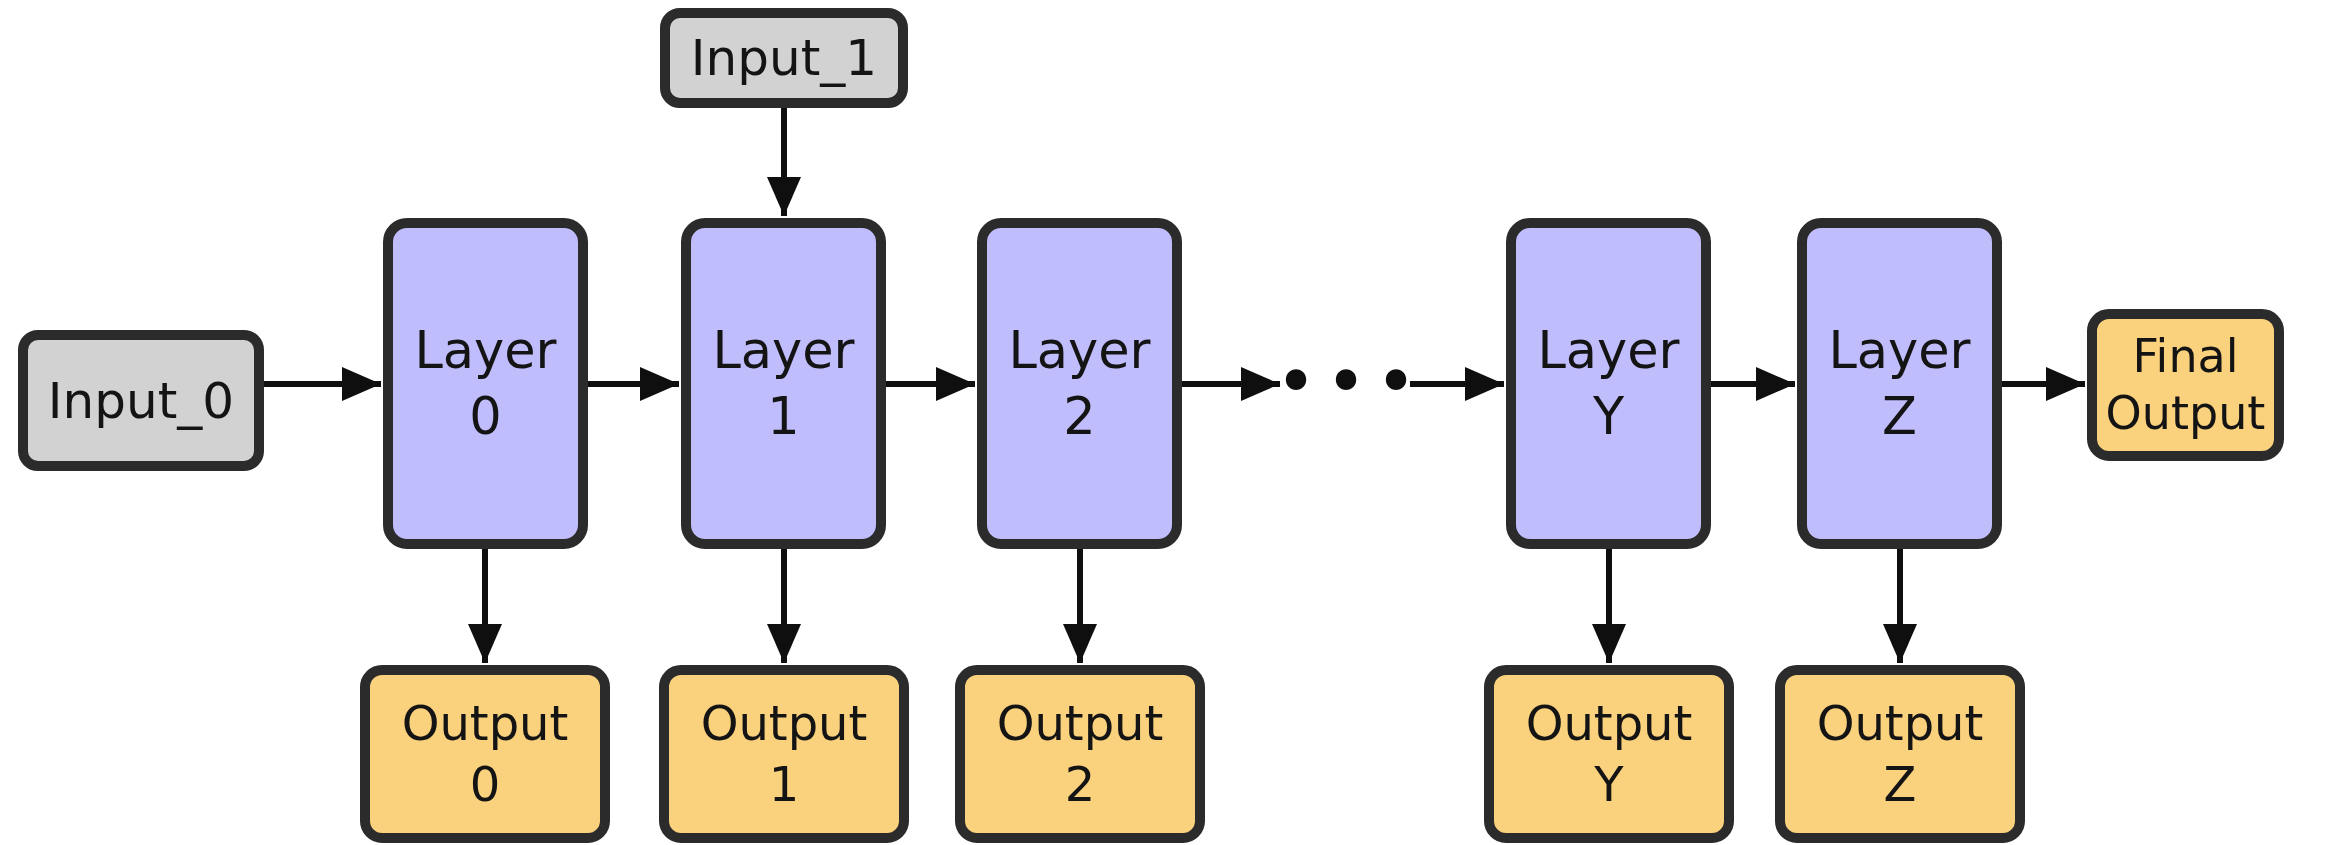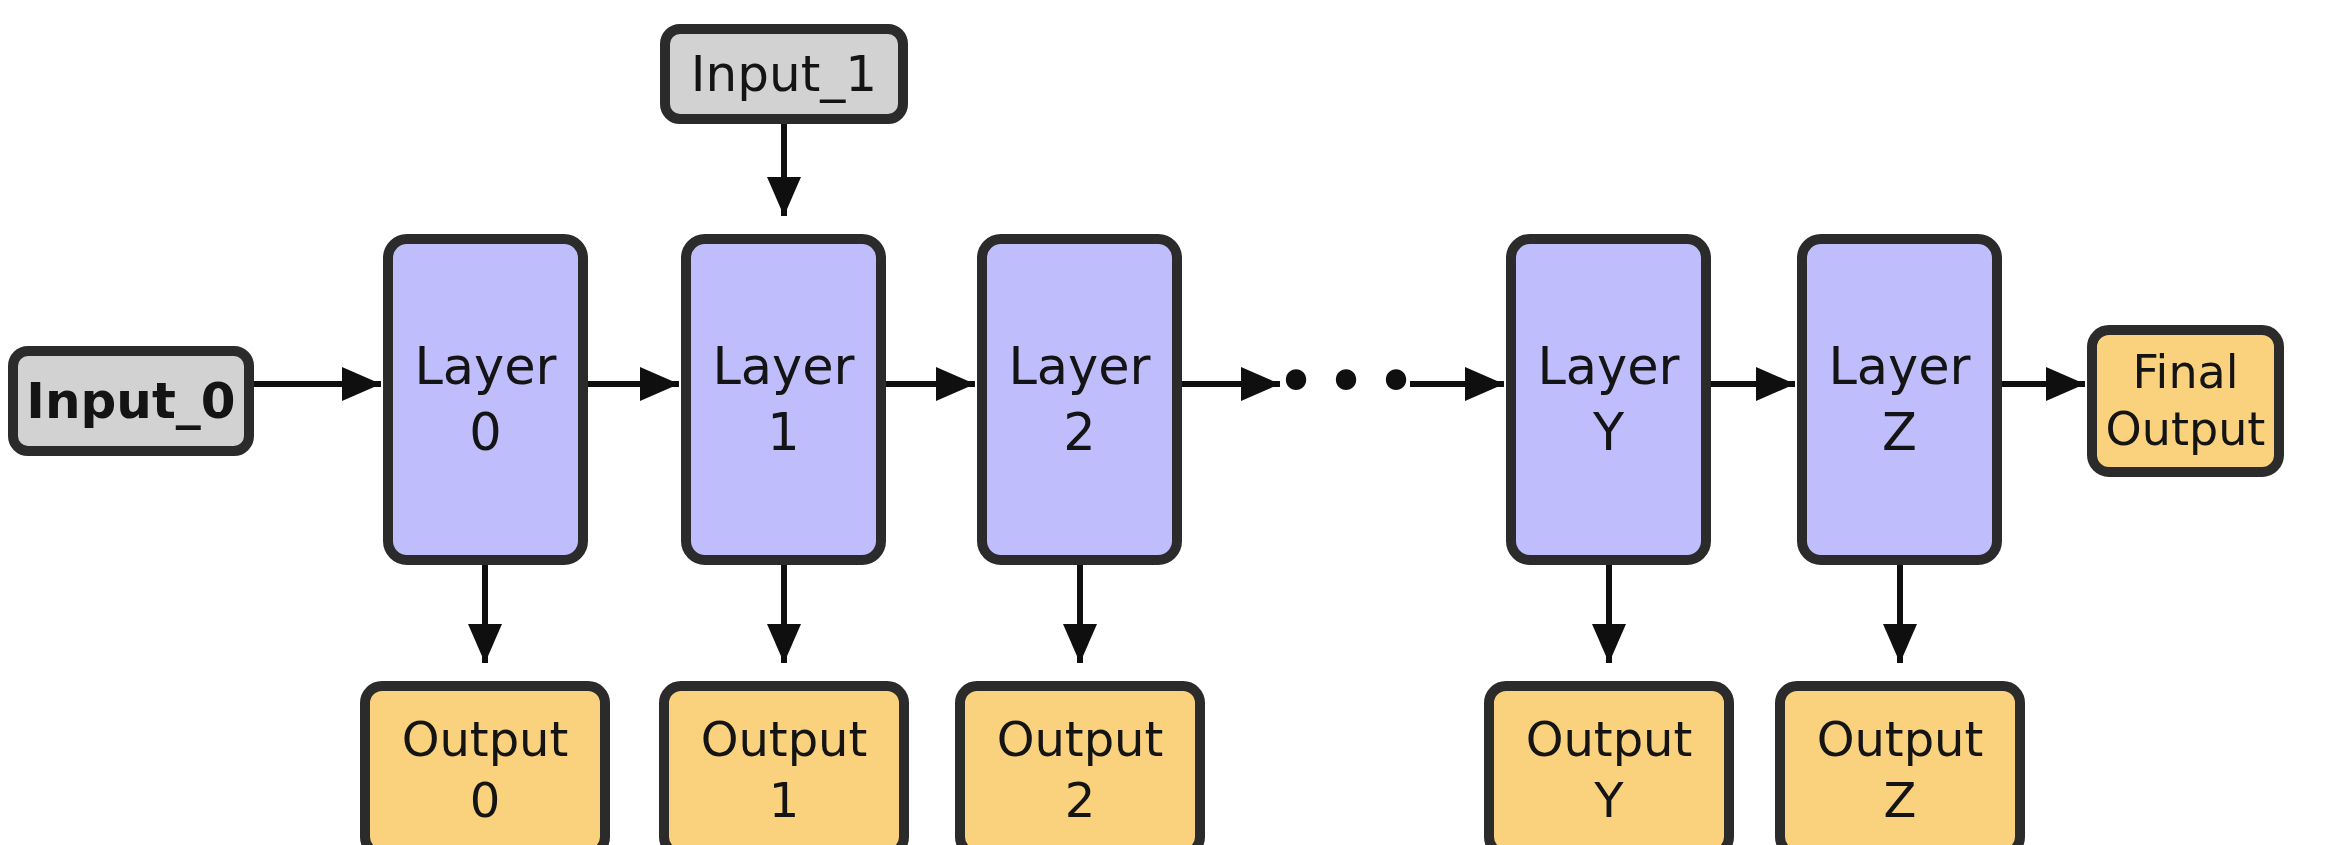--- a/index.html
+++ b/index.html
@@ -29,21 +29,20 @@
     position: absolute;
     box-sizing: border-box;
     display: flex;
     align-items: center;
     justify-content: center;
     text-align: center;
     white-space: pre-line;
     border: 10px solid var(--border, #2b2b2b);
     color: #141414;
     line-height: 1.28;
-    margin-top: 16px;
   }
   .node.layer {
     width: 205px;
     height: 331px;
     top: 218px;
     background: var(--layer-fill, #c0bdfc);
     border-radius: 24px;
     font-size: 51px;
   }
   .node.io {
@@ -103,21 +102,21 @@
     <line x1="2002" y1="384" x2="2085" y2="384" marker-end="url(#ah)"></line>
 
     <line x1="784" y1="108" x2="784" y2="216" marker-end="url(#ah)"></line>
     <line x1="485" y1="549" x2="485" y2="663" marker-end="url(#ah)"></line>
     <line x1="784" y1="549" x2="784" y2="663" marker-end="url(#ah)"></line>
     <line x1="1080" y1="549" x2="1080" y2="663" marker-end="url(#ah)"></line>
     <line x1="1609" y1="549" x2="1609" y2="663" marker-end="url(#ah)"></line>
     <line x1="1900" y1="549" x2="1900" y2="663" marker-end="url(#ah)"></line>
   </svg>
 
-  <div class="node io" style="left:8px;   top:330px; width:246px; height:110px;font-weight:bold;">Input_0</div>
+  <div class="node io" style="left:18px;   top:330px; width:246px; height:141px;">Input_0</div>
   <div class="node io" style="left:660px; top:8px;   width:248px; height:100px;">Input_1</div>
 
   <div class="node layer" style="left:383px;">Layer
 0</div>
   <div class="node layer" style="left:681px;">Layer
 1</div>
   <div class="node layer" style="left:977px;">Layer
 2</div>
   <div class="node layer" style="left:1506px;">Layer
 Y</div>

